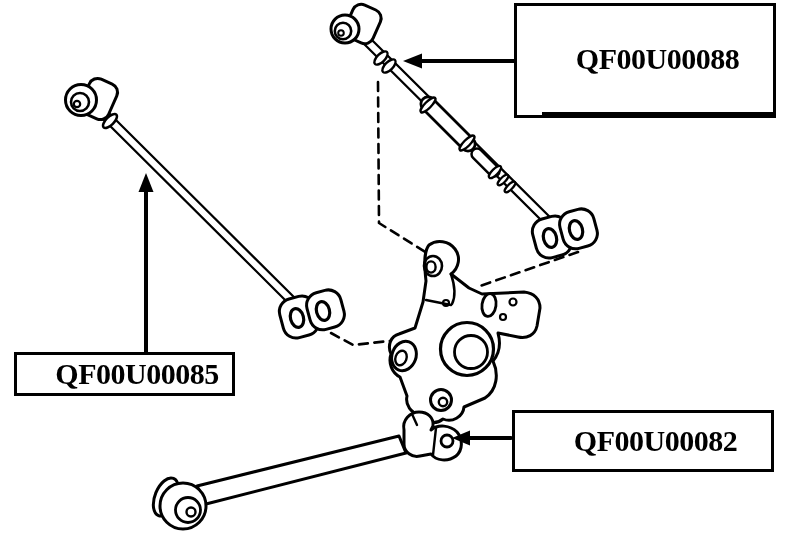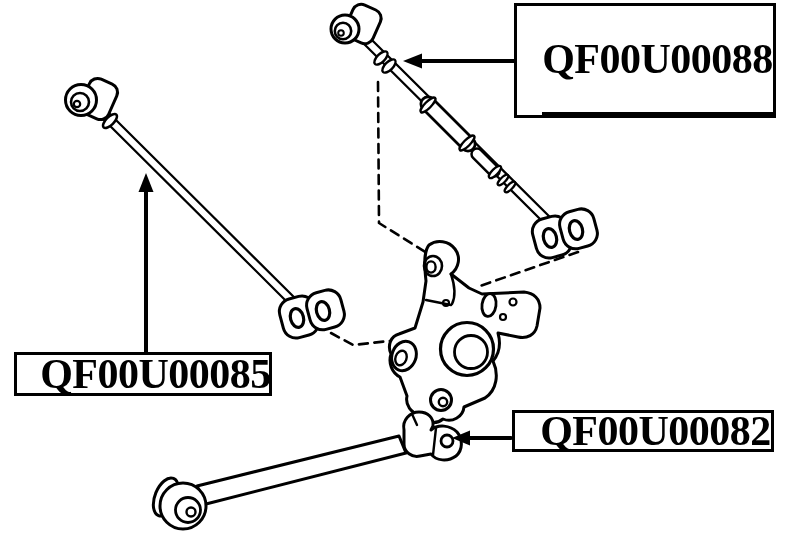--- a/index.html
+++ b/index.html
@@ -8,28 +8,28 @@
     font-family:"Liberation Serif", serif;
   }
   .stage svg{position:absolute;left:0;top:0;width:800px;height:548px;}
   .plabel{
     position:absolute;border:3px solid #000;background:#fff;box-sizing:border-box;
     font-weight:bold;color:#000;text-align:center;
     font-family:"Liberation Serif", serif;
   }
   .plabel .cell{
     display:flex;align-items:center;justify-content:center;
-    font-size:42px;line-height:1;letter-spacing:-0.5px;white-space:nowrap;margin-left:25px;
+    font-size:30px;line-height:1;letter-spacing:-0.5px;white-space:nowrap;margin-left:25px;
   }
   #label-upper{left:514px;top:3px;width:262px;height:115px;display:flex;flex-direction:column;}
   #label-upper .cell{flex:1;}
   #label-upper .cell.first{border-bottom:3px solid #000;}
-  #label-left{left:14px;top:352px;width:258px;height:44px;}
+  #label-left{left:14px;top:352px;width:221px;height:44px;}
   #label-left .cell{height:100%;}
-  #label-lower{left:512px;top:410px;width:262px;height:42px;}
+  #label-lower{left:512px;top:410px;width:262px;height:62px;}
   #label-lower .cell{height:100%;}
 </style>
 </head>
 <body>
 
 <div class="stage">
 
   <svg viewBox="0 0 800 548" fill="none" stroke="#000" stroke-linecap="round" stroke-linejoin="round">
 
     <g stroke-width="2.6" stroke-dasharray="9 6.5">

